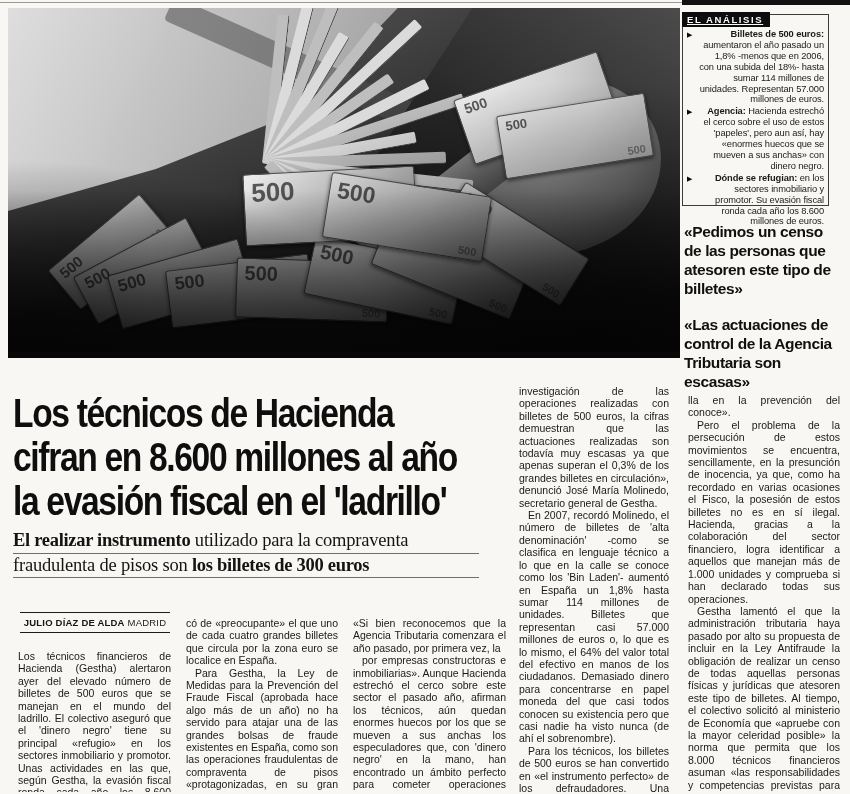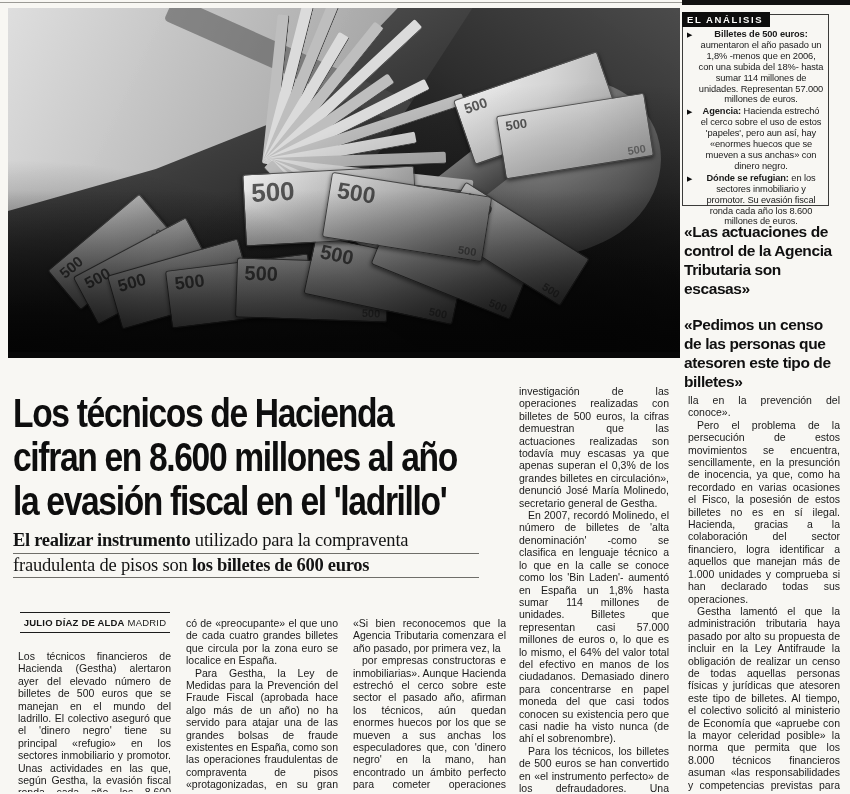--- a/index.html
+++ b/index.html
@@ -44,23 +44,23 @@
 
   
   #caption{left:8px;top:362px;width:676px;font-size:10.5px;letter-spacing:-.1px;color:#1b1b1b;white-space:nowrap;}
   #caption .lead{font-weight:bold;}
   #caption .credit{font-size:8.5px;color:#333;}
 
   
   #analysis-box{left:682px;top:14px;width:147px;height:192px;border:1px solid #3c3c3a;
       padding:14px 4px 2px 5px;box-sizing:border-box;background:#f8f7f3;}
   #analysis-label{position:absolute;left:-1px;top:-3px;background:#0d0d0d;color:#fdfdfb;
-      font-size:9.5px;font-weight:bold;letter-spacing:1.6px;padding:2px 7px 2px 5px;white-space:nowrap;}
+      font-size:9.5px;font-weight:bold;letter-spacing:1.6px;padding:2px 7px 2px 5px;white-space:nowrap;text-decoration:underline;}
   .an-item{position:relative;padding-left:10px;font-size:9.3px;line-height:10.9px;
-      letter-spacing:-.1px;color:#1a1a1a;margin-bottom:1px;text-align:center;}
+      letter-spacing:-.1px;color:#1a1a1a;margin-bottom:1px;text-align:right;}
   .an-item .lead{font-weight:bold;}
   .an-arrow{position:absolute;left:-1px;top:1px;font-size:7px;color:#0d0d0d;}
 
   
   #quotes{left:684px;top:222px;width:158px;}
   .pull-quote{font-size:15.5px;line-height:19px;font-weight:bold;letter-spacing:-.4px;
       color:#101010;margin-bottom:17px;}
 
   
   #headline{left:13px;top:391px;width:620px;}
@@ -183,33 +183,33 @@
     </div>
     <div class="an-item">
       <span class="an-arrow">▶</span><span class="lead">Agencia:</span><span> Hacienda estrechó el cerco sobre el uso de estos 'papeles', pero aun así, hay «enormes huecos que se mueven a sus anchas» con dinero negro.</span>
     </div>
     <div class="an-item">
       <span class="an-arrow">▶</span><span class="lead">Dónde se refugian:</span><span> en los sectores inmobiliario y promotor. Su evasión fiscal ronda cada año los 8.600 millones de euros.</span>
     </div>
   </div>
 
   <div class="abs" id="quotes">
+    <div class="pull-quote">«Pedimos un censo de las personas que atesoren este tipo de billetes»</div>
     <div class="pull-quote">«Las actuaciones de control de la Agencia Tributaria son escasas»</div>
-    <div class="pull-quote">«Pedimos un censo de las personas que atesoren este tipo de billetes»</div>
   </div>
 
   <div class="abs" id="headline">
     <div class="hl-line">Los técnicos de Hacienda</div>
     <div class="hl-line">cifran en 8.600 millones al año</div>
     <div class="hl-line">la evasión fiscal en el 'ladrillo'</div>
   </div>
 
   <div class="abs" id="subhead">
     <div class="sh-row"><b>El realizar instrumento</b><span> utilizado para la compraventa</span></div>
-    <div class="sh-row"><span>fraudulenta de pisos son </span><b>los billetes de 600 euros</b></div>
+    <div class="sh-row"><span>fraudulenta de pisos son </span><b>los billetes de 300 euros</b></div>
   </div>
 
   <div class="abs" id="byline">
     <span class="author">JULIO DÍAZ DE ALDA</span><span class="loc"> MADRID</span>
   </div>
 
   <div class="abs bodycol" id="col1">
       <p>Los técnicos financieros de Hacienda (Gestha) alertaron ayer del elevado número de billetes de 500 euros que se manejan en el mundo del ladrillo. El colectivo aseguró que el 'dinero negro' tiene su principal «refugio» en los sectores inmobiliario y promotor. Unas actividades en las que, según Gestha, la evasión fiscal ronda cada año los 8.600 millones de euros. La organización califi-</p>
     </div>
   <div class="abs bodycol" id="col2">

